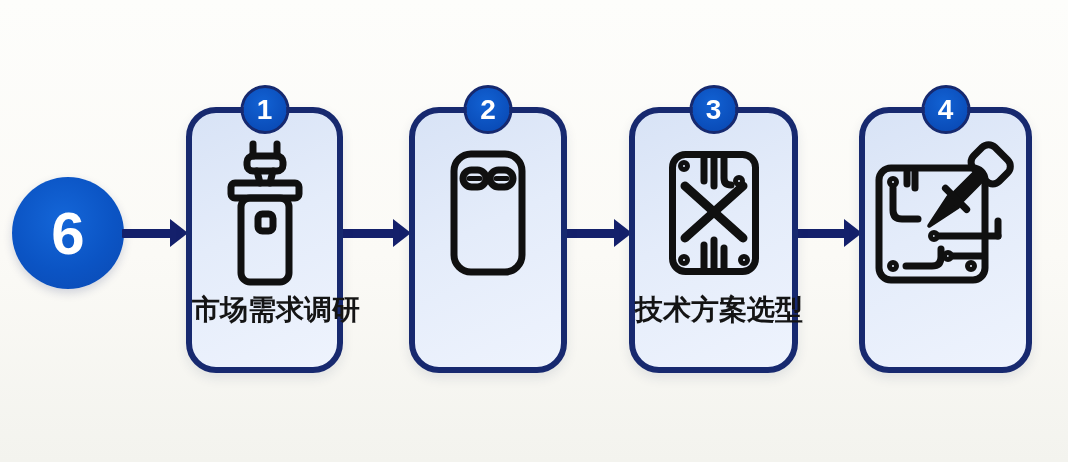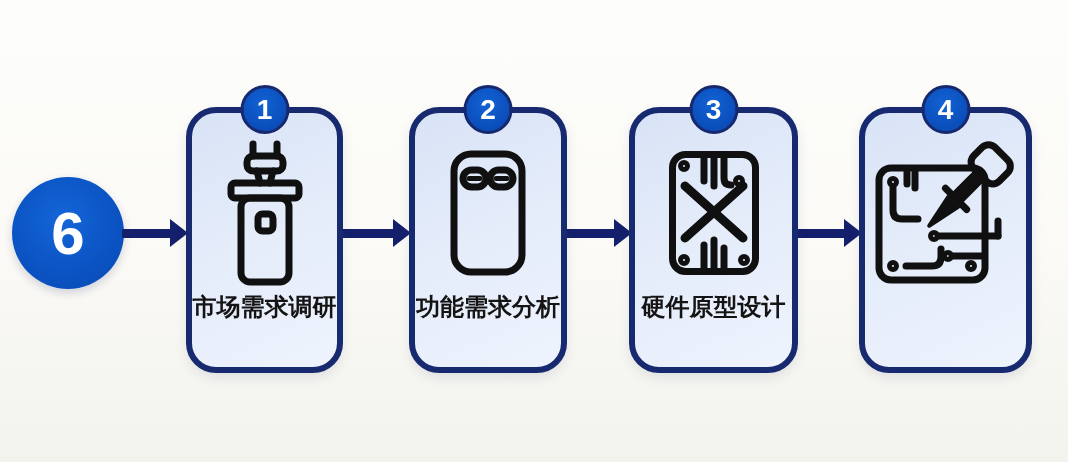--- a/index.html
+++ b/index.html
@@ -47,21 +47,21 @@
     width:49px;height:49px;border-radius:50%;box-sizing:border-box;
     background:radial-gradient(circle at 45% 36%,#1262d4 0%,#0a4cb8 75%);
     border:3px solid #16296f;
     color:#fff;font-size:28px;font-weight:bold;
     display:flex;align-items:center;justify-content:center;
   }
   .icon-wrap{height:152px;margin-top:24px;display:flex;align-items:center;justify-content:center;}
   .icon-wrap svg{display:block;}
   .ic{stroke:#101010;fill:none;stroke-linecap:round;stroke-linejoin:round;}
   .step-label{
-    text-align:center;font-size:24px;font-weight:bold;color:#141414;
+    text-align:center;font-size:28px;font-weight:bold;color:#141414;
     margin-top:2px;white-space:nowrap;
   }
 </style>
 </head>
 <body>
 
 <div id="stage">
 
   <div class="start-node">
     <span>6</span>
@@ -115,21 +115,20 @@
           <rect x="5" y="5" width="68" height="118" rx="17"></rect>
           <rect x="14" y="21" width="23" height="17" rx="8.5"></rect>
           <rect x="41" y="21" width="23" height="17" rx="8.5"></rect>
         </g>
         <g class="ic" stroke-width="5">
           <path d="M20 29.5 h11"></path>
             <path d="M47 29.5 h11"></path>
         </g>
       </svg>
     </div>
-    <div class="step-label">功能需求分析</div>
   </div>
 
   <div class="step-card" id="card-2">
     <div class="badge">
       <span>3</span>
     </div>
     <div class="icon-wrap">
       <svg width="92" height="126" viewBox="0 0 92 126">
         <g class="ic" stroke-width="7">
           <rect x="4.5" y="4.5" width="83" height="117" rx="13"></rect>
@@ -145,21 +144,21 @@
             <path d="M75 36 L17 88"></path>
         </g>
         <g class="ic" stroke-width="5">
           <circle cx="16" cy="16" r="3.5"></circle>
           <circle cx="71" cy="31" r="3.5"></circle>
           <circle cx="16" cy="110" r="3.5"></circle>
           <circle cx="76" cy="110" r="3.5"></circle>
         </g>
       </svg>
     </div>
-    <div class="step-label">硬件原型设计</div>
+    <div class="step-label">技术方案选型</div>
   </div>
 
   <div class="step-card" id="card-3">
     <div class="badge">
       <span>4</span>
     </div>
     <div class="icon-wrap">
       <svg width="148" height="148" viewBox="0 0 148 148">
         <g class="ic" stroke-width="7">
           <rect x="7" y="29" width="106" height="112" rx="12"></rect>

